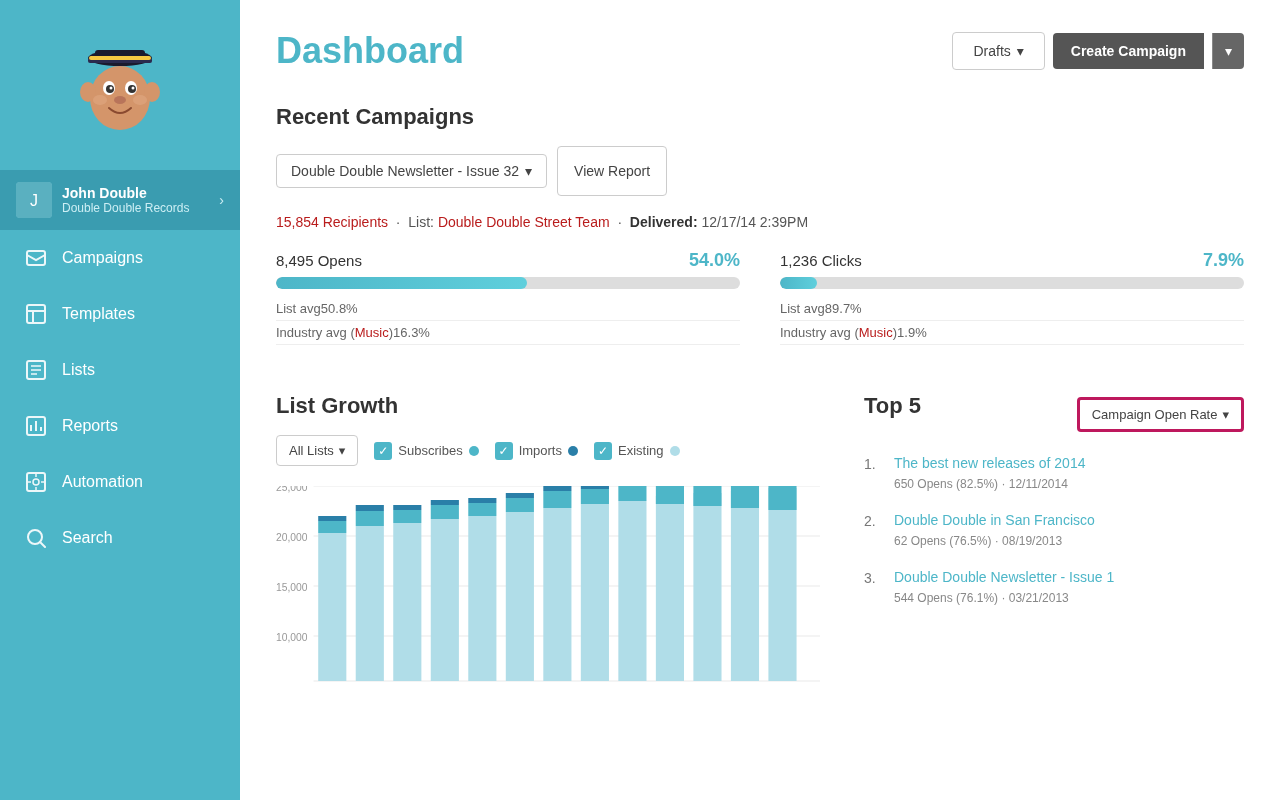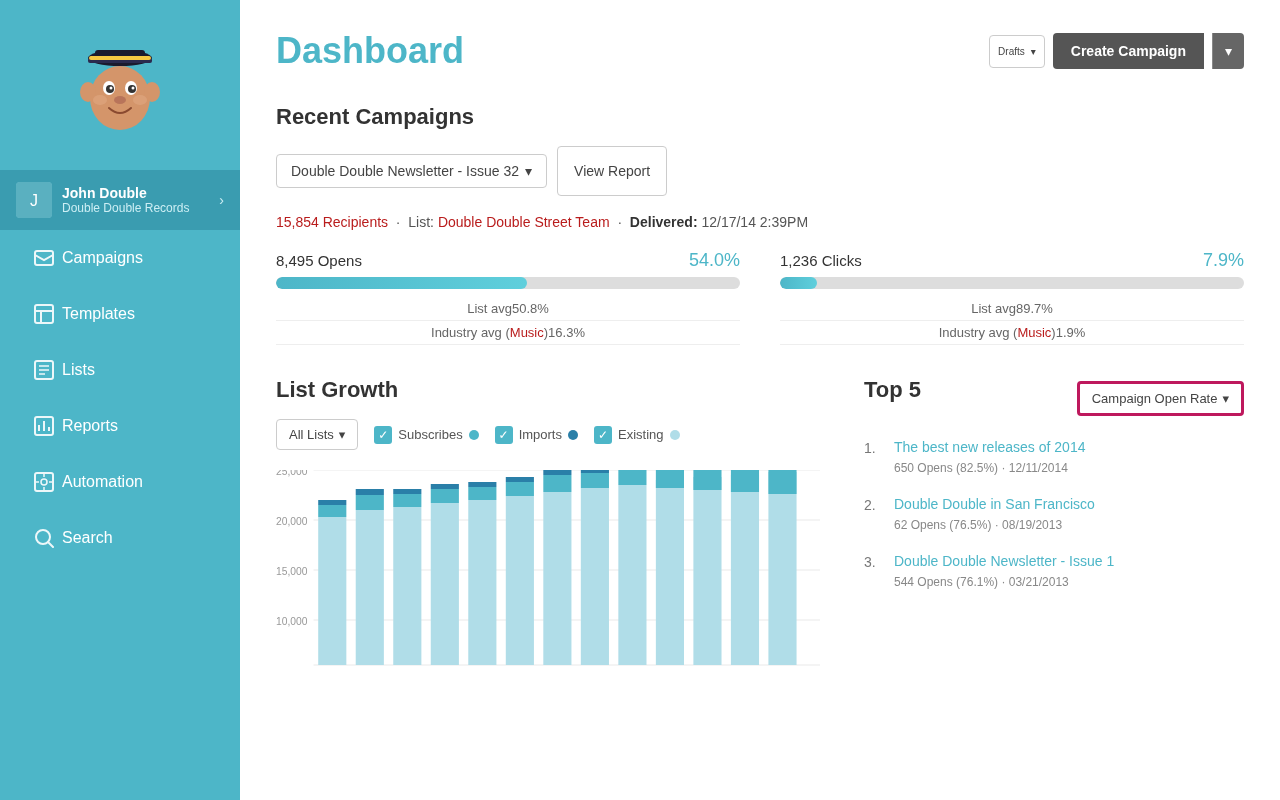--- a/index.html
+++ b/index.html
@@ -43,22 +43,22 @@
       overflow: hidden;
     }
     .user-info { flex: 1; }
     .user-name { color: #fff; font-size: 14px; font-weight: 600; }
     .user-org { color: #cceef4; font-size: 12px; }
     .chevron-right { color: #cceef4; font-size: 14px; }
 
     .nav-item {
       display: flex;
       align-items: center;
-      gap: 6px;
-      padding: 16px 32px;
+      gap: 14px;
+      padding: 16px 24px;
       color: #fff;
       font-size: 16px;
       font-weight: 500;
       cursor: pointer;
       text-decoration: none;
       transition: background 0.15s;
     }
     .nav-icon { width: 24px; height: 24px; opacity: 0.9; flex-shrink: 0; }
 
     
@@ -79,22 +79,22 @@
     .page-title {
       font-size: 36px;
       font-weight: 700;
       color: #4db6c8;
     }
     .header-actions { display: flex; gap: 8px; align-items: center; }
     .btn-drafts {
       background: #fff;
       border: 1px solid #ccc;
       border-radius: 4px;
-      padding: 10px 8px;
-      font-size: 10px;
+      padding: 10px 20px;
+      font-size: 14px;
       font-weight: 500;
       color: #444;
       cursor: pointer;
       display: flex;
       align-items: center;
       gap: 6px;
     }
     .btn-create-campaign {
       background: #555;
       color: #fff;
@@ -166,47 +166,47 @@
       margin-bottom: 8px;
     }
     .stat-block { }
     .stat-header {
       display: flex;
       justify-content: space-between;
       align-items: baseline;
       margin-bottom: 6px;
     }
     .stat-label { font-size: 15px; color: #333; font-weight: 500; }
-    .stat-pct { font-size: 18px; font-weight: 400; color: #4db6c8; }
+    .stat-pct { font-size: 18px; font-weight: 700; color: #4db6c8; }
     .progress-bar-bg {
       height: 12px;
       background: #ddd;
       border-radius: 6px;
       overflow: hidden;
       margin-bottom: 8px;
     }
     .progress-bar-fill {
       height: 100%;
       border-radius: 6px;
     }
     .stat-avg-row {
       display: flex;
-      justify-content: center;
+      justify-content: flex-start;
       font-size: 13px;
       color: #666;
       padding: 4px 0;
       border-bottom: 1px solid #eee;
     }
 
     
     .bottom-section {
       display: grid;
       grid-template-columns: 1fr 380px;
       gap: 44px;
-      margin-top: 32px;
+      margin-top: 48px;
     }
 
     
     .growth-controls {
       display: flex;
       align-items: center;
       gap: 16px;
       margin-bottom: 20px;
       flex-wrap: wrap;
     }

